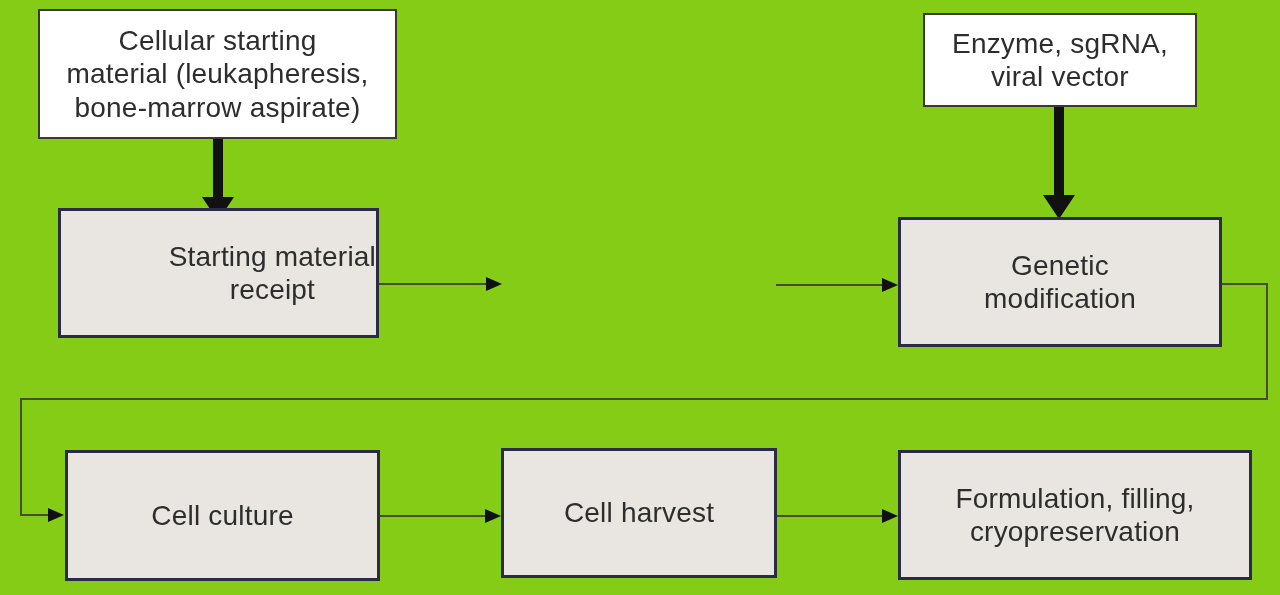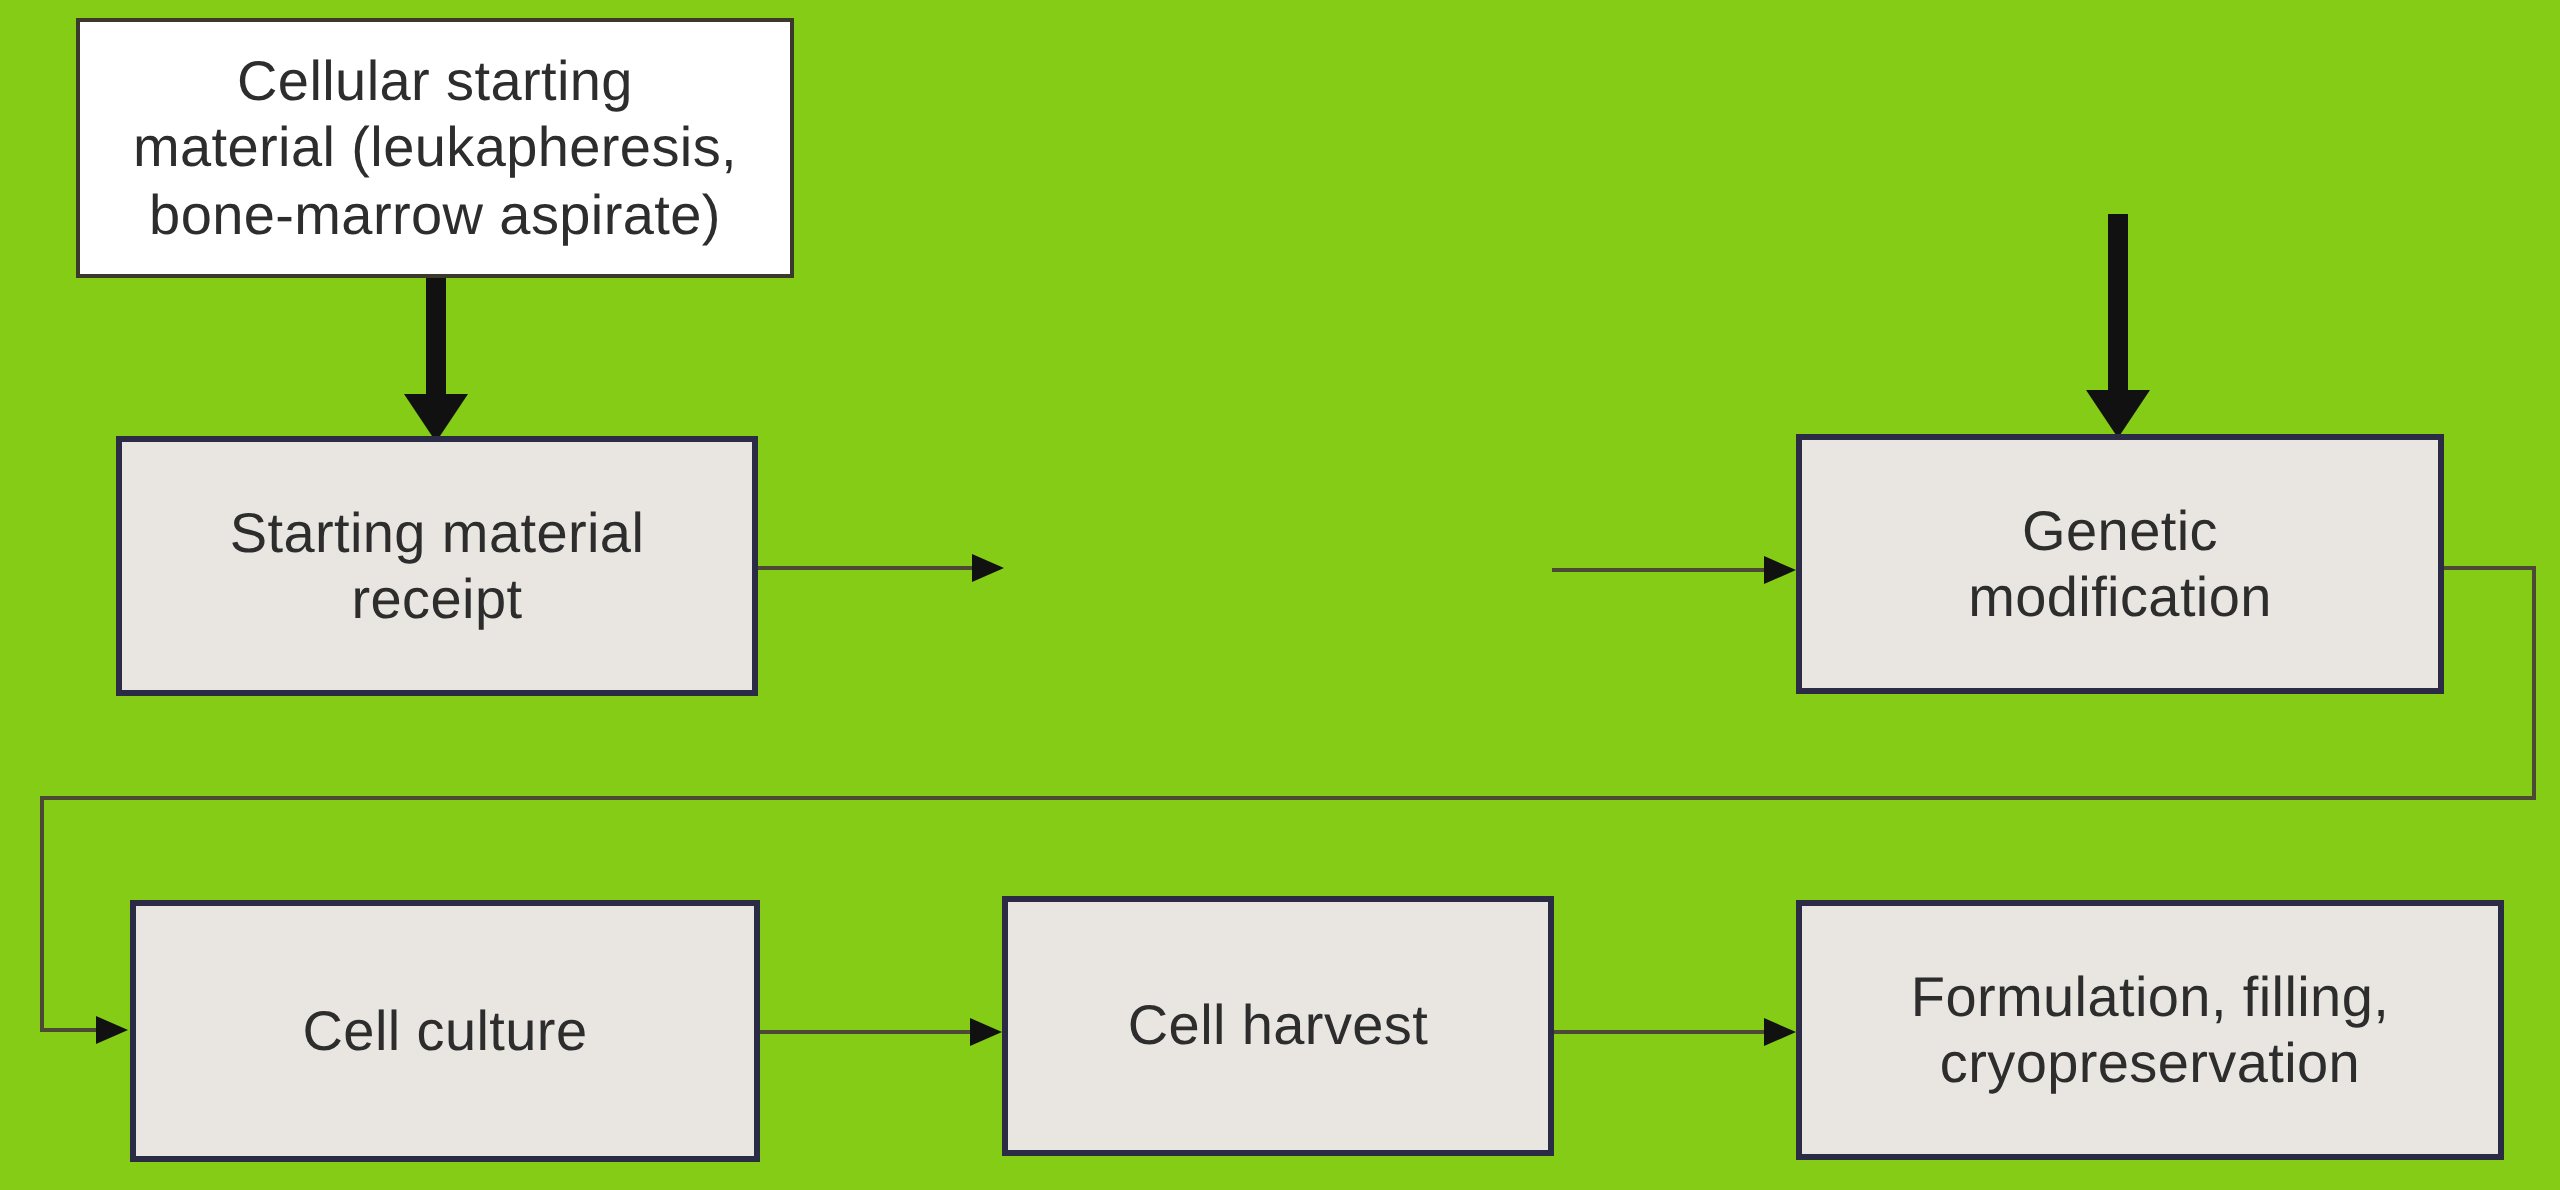--- a/index.html
+++ b/index.html
@@ -42,21 +42,21 @@
     background: #ffffff;
     border: 2px solid #3b392c;
   }
   .process-node {
     background: #e9e6e1;
     border: 3px solid #2b2b45;
   }
   
   #input-cellular   { left: 38px;  top: 9px;   width: 359px; height: 130px; }
   #input-enzyme     { left: 923px; top: 13px;  width: 274px; height: 94px;  }
-  #step-receipt     { left: 58px;  top: 218px; width: 321px; height: 130px; }
+  #step-receipt     { left: 58px;  top: 208px; width: 321px; height: 130px; justify-content: flex-end; }
   #step-enrichment  { left: 501px; top: 220px; width: 275px; height: 130px; }
   #step-modification{ left: 898px; top: 217px; width: 324px; height: 130px; }
   #step-culture     { left: 65px;  top: 450px; width: 315px; height: 131px; }
   #step-harvest     { left: 501px; top: 448px; width: 276px; height: 130px; }
   #step-formulation { left: 898px; top: 450px; width: 354px; height: 130px; }
 </style>
 </head>
 <body>
 
 <div class="canvas">
@@ -98,20 +98,24 @@
       <polygon points="882,509 882,523 898,516" fill="#111111"></polygon>
     </g>
   </svg>
 
   <div id="input-cellular" class="node input-node">
     <span class="label">Cellular starting
 material (leukapheresis,
 bone-marrow aspirate)</span>
   </div>
 
+  <div id="input-enzyme" class="node input-node">
+    <span class="label">Enzyme, sgRNA,
+viral vector</span>
+  </div>
 
   <div id="step-receipt" class="node process-node">
     <span class="label">Starting material
 receipt</span>
   </div>
 
 
   <div id="step-modification" class="node process-node">
     <span class="label">Genetic
 modification</span>

